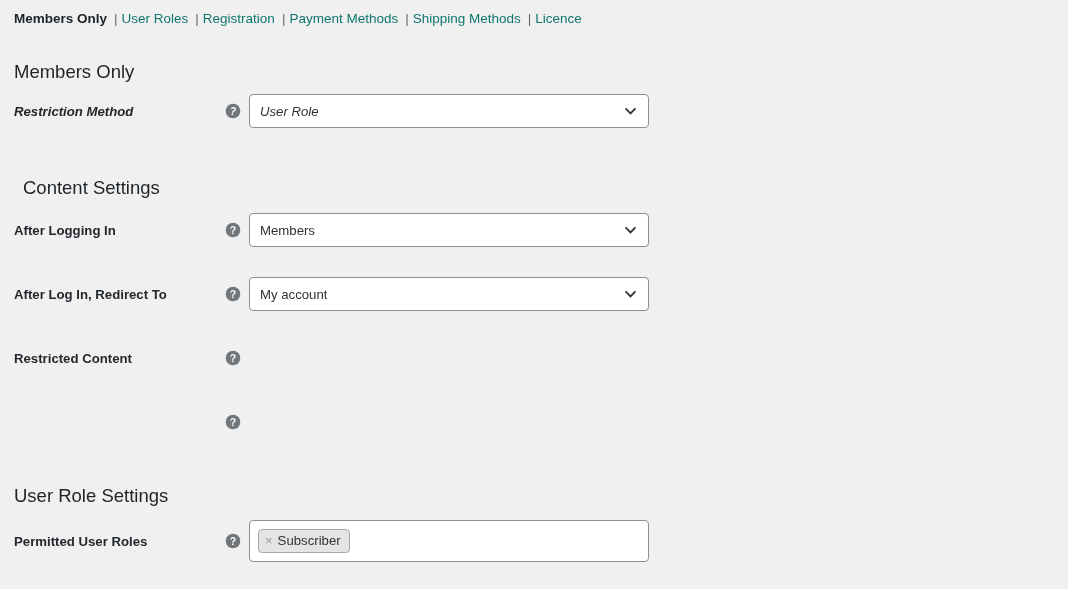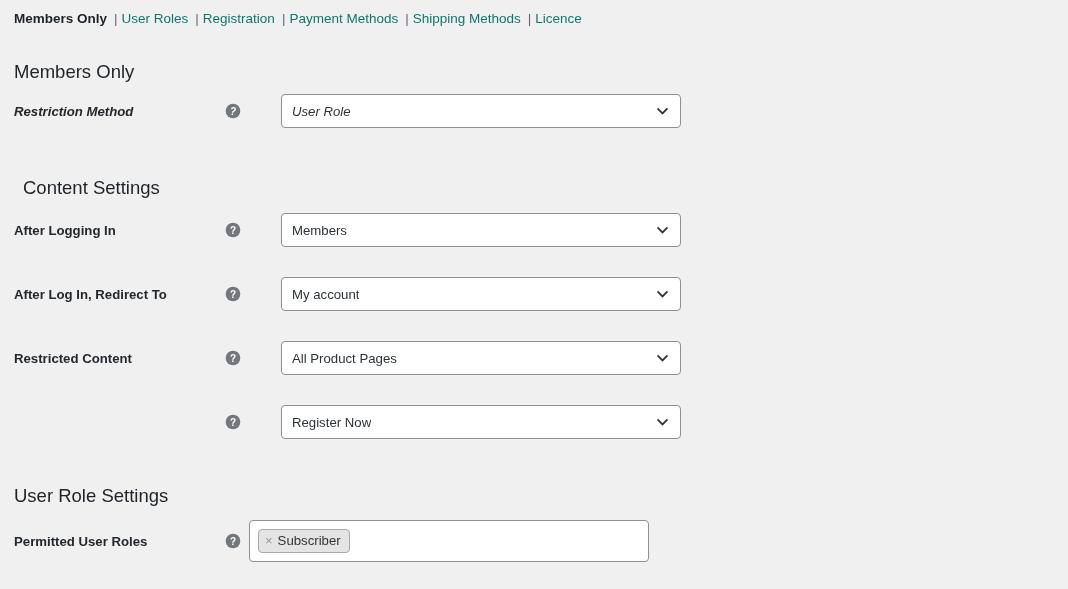--- a/index.html
+++ b/index.html
@@ -106,21 +106,20 @@
     box-sizing: border-box;
     background: #ffffff;
     border: 1px solid #8c8f94;
     border-radius: 4px;
     display: flex;
     align-items: center;
     padding: 0 28px 0 10px;
     font-size: 13.2px;
     color: #2c3338;
     box-shadow: 0 0 0 transparent;
-    margin-left: 32px;
   }
   .select-value {
     white-space: nowrap;
     overflow: hidden;
     text-overflow: ellipsis;
   }
   .chevron {
     position: absolute;
     right: 11px;
     top: 50%;
@@ -248,45 +247,29 @@
   </div>
 
   <div class="row" style="top:341px;text-align:center;">
     <div class="row-label">Restricted Content</div>
     <span class="help-tip">
       <svg width="16" height="16" viewBox="0 0 16 16" aria-hidden="true">
         <circle cx="8" cy="8" r="7.3" fill="#72777c"></circle>
         <text x="8" y="11.6" font-family="Liberation Sans, sans-serif" font-size="10" font-weight="700" fill="#ffffff" text-anchor="middle">?</text>
       </svg>
     </span>
-    <div class="select-box">
-      <span class="select-value">All Product Pages</span>
-      <span class="chevron">
-        <svg width="13" height="13" viewBox="0 0 13 13" aria-hidden="true">
-          <path d="M2.2 4.6 L6.5 8.9 L10.8 4.6" fill="none" stroke="#2c3338" stroke-width="1.8" stroke-linecap="square"></path>
-        </svg>
-      </span>
-    </div>
   </div>
 
   <div class="row" style="top:405px;">
     <span class="help-tip">
       <svg width="16" height="16" viewBox="0 0 16 16" aria-hidden="true">
         <circle cx="8" cy="8" r="7.3" fill="#72777c"></circle>
         <text x="8" y="11.6" font-family="Liberation Sans, sans-serif" font-size="10" font-weight="700" fill="#ffffff" text-anchor="middle">?</text>
       </svg>
     </span>
-    <div class="select-box">
-      <span class="select-value">Register Now</span>
-      <span class="chevron">
-        <svg width="13" height="13" viewBox="0 0 13 13" aria-hidden="true">
-          <path d="M2.2 4.6 L6.5 8.9 L10.8 4.6" fill="none" stroke="#2c3338" stroke-width="1.8" stroke-linecap="square"></path>
-        </svg>
-      </span>
-    </div>
   </div>
 
   <h2 class="section-heading" style="top:470px;">User Role Settings</h2>
 
   <div class="row row-tall" style="top:520px;">
     <div class="row-label">Permitted User Roles</div>
     <span class="help-tip">
       <svg width="16" height="16" viewBox="0 0 16 16" aria-hidden="true">
         <circle cx="8" cy="8" r="7.3" fill="#72777c"></circle>
         <text x="8" y="11.6" font-family="Liberation Sans, sans-serif" font-size="10" font-weight="700" fill="#ffffff" text-anchor="middle">?</text>

